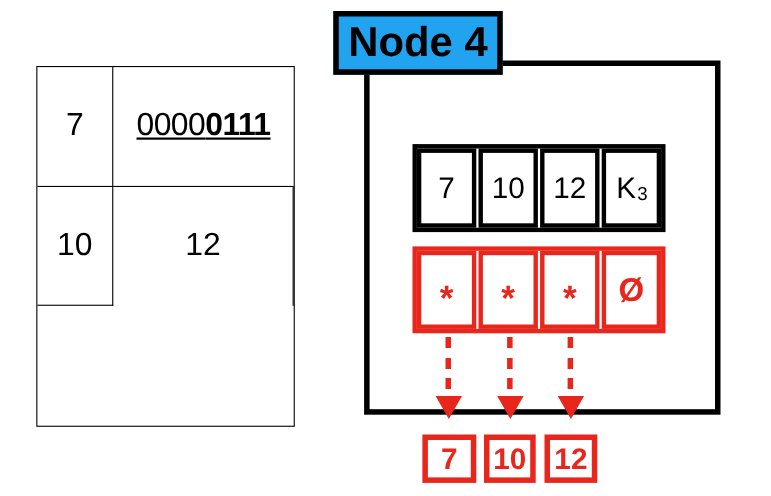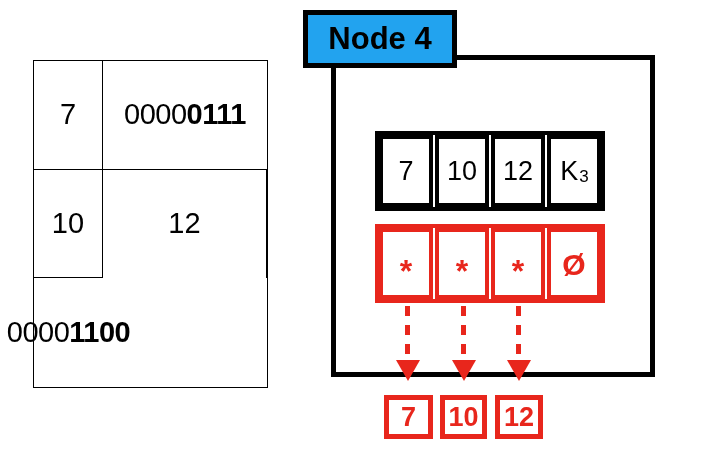--- a/index.html
+++ b/index.html
@@ -19,33 +19,33 @@
     display:grid;grid-template-columns:69px 1fr;grid-template-rows:1fr 1fr 1fr;
     border:1.5px solid var(--black);box-sizing:border-box;
   }
   .bin-cell{
     display:flex;align-items:center;justify-content:center;
     border-right:1.5px solid var(--black);border-bottom:1.5px solid var(--black);
     font-size:29px;line-height:1;
   }
   .bin-cell.last-col{border-right:none;}
   .bin-cell.last-row{border-bottom:none;}
-  .bits{letter-spacing:-0.5px;white-space:nowrap;}
+  .bits{letter-spacing:-0.5px;white-space:nowrap;text-decoration:underline;}
   .bits b{font-weight:bold;}
 
   
   .big-box{
     position:absolute;left:331px;top:55px;width:324px;height:322px;
     border:5px solid var(--black);box-sizing:border-box;background:#fff;z-index:1;
   }
   .node-label{
     position:absolute;left:303px;top:10px;width:154px;height:58px;
     background:var(--blue);border:5px solid var(--black);box-sizing:border-box;
     display:flex;align-items:center;justify-content:center;
-    font-size:31px;font-weight:bold;z-index:4;
+    font-size:38px;font-weight:bold;z-index:4;
   }
 
   
   .cell-row{
     position:absolute;display:flex;gap:2px;box-sizing:border-box;z-index:2;background:#fff;
   }
   .key-row{left:375px;top:131px;width:230px;height:80px;border:4px solid var(--black);}
   .ptr-row{left:375px;top:224px;width:230px;height:79px;border:4px solid var(--red);}
   .cell{
     flex:1;display:flex;align-items:center;justify-content:center;
@@ -89,23 +89,20 @@
 
 <div class="canvas">
 
   <div class="bin-table">
     <div class="bin-cell">7</div>
     <div class="bin-cell last-col">
       <span class="bits"><span>0000</span><b>0111</b></span>
     </div>
     <div class="bin-cell">10</div>
     <div class="bin-cell last-row">12</div>
-    <div class="bin-cell last-col last-row">
-      <span class="bits"><span>0000</span><b>1100</b></span>
-    </div>
   </div>
 
   <div class="big-box"></div>
   <div class="node-label">Node 4</div>
 
   <div class="cell-row key-row">
     <div class="cell">7</div>
     <div class="cell">10</div>
     <div class="cell">12</div>
     <div class="cell">

